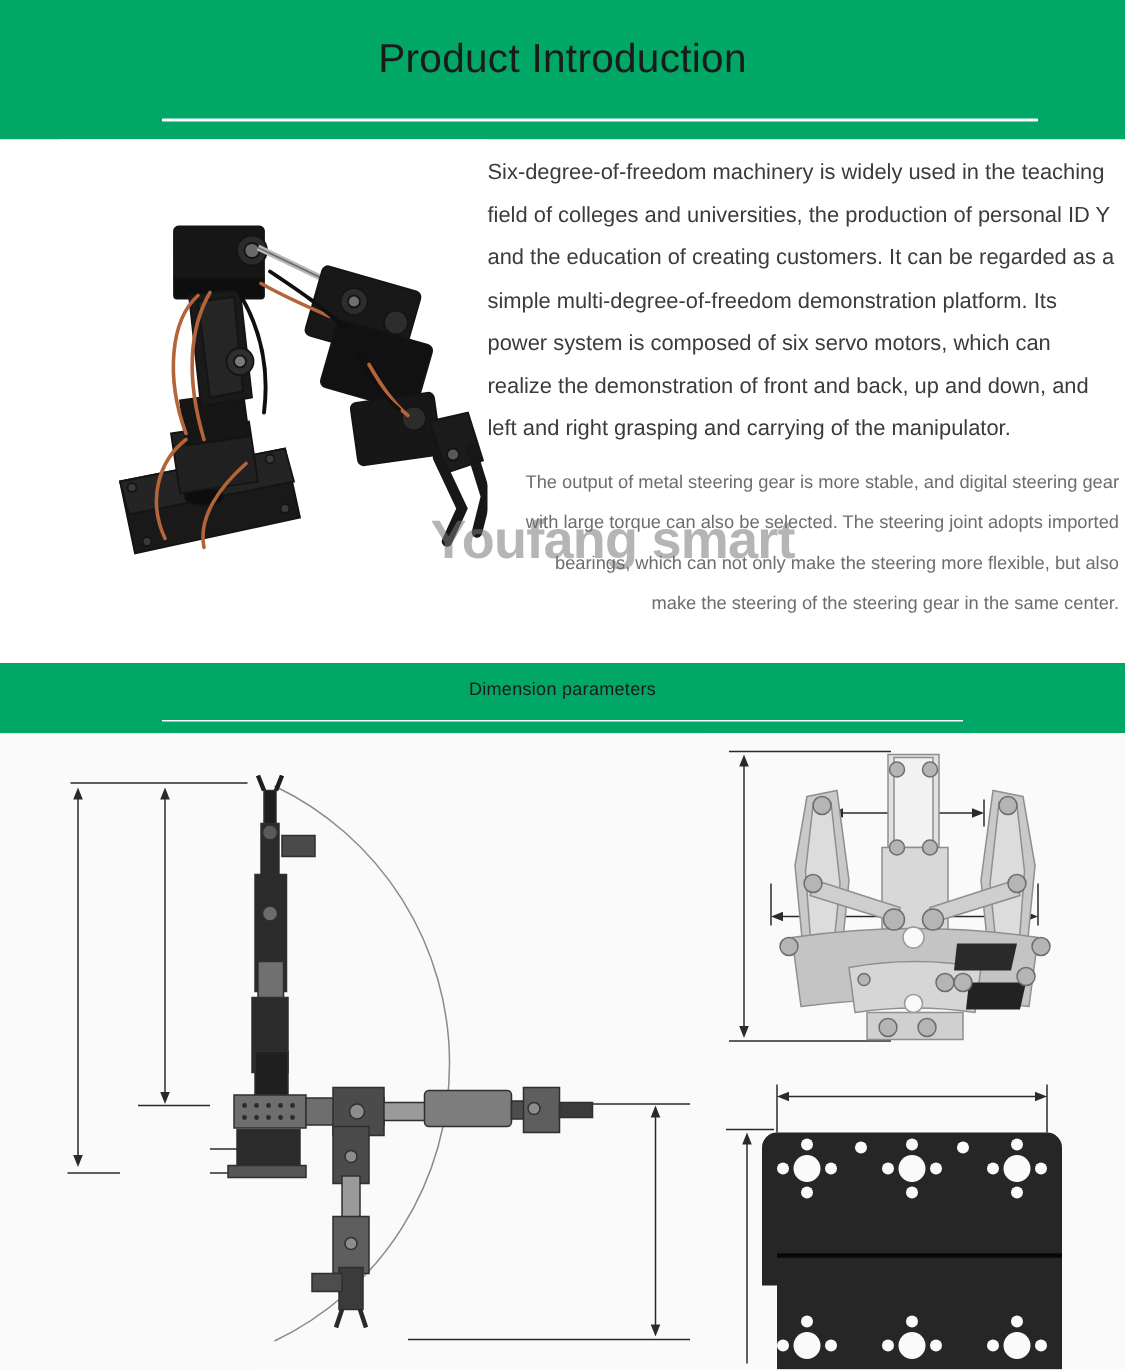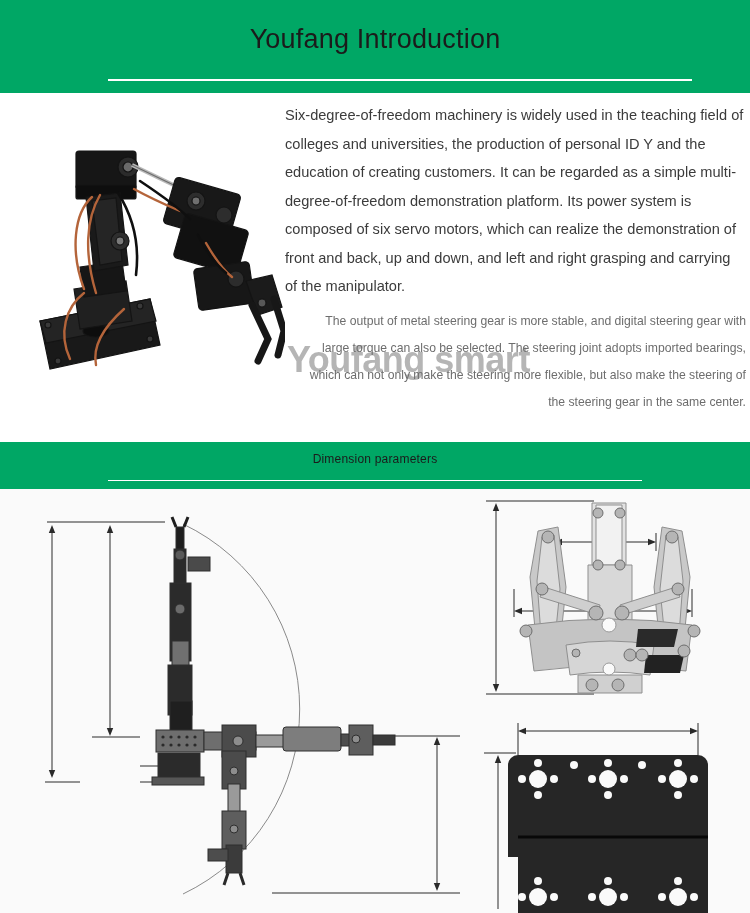--- a/index.html
+++ b/index.html
@@ -50,20 +50,21 @@
     left: 108px; right: 108px; bottom: 8px; height: 1.5px;
   }
 
   
   #intro-section {
     position: relative;
     height: 340px;
     background: #ffffff;
     display: flex;
     align-items: flex-start;
+    padding-left: 40px;
   }
 
   #product-photo-wrap {
     width: 285px;
     height: 340px;
     flex: 0 0 285px;
     position: relative;
     background: #ffffff;
   }
 
@@ -134,21 +135,21 @@
     position: relative;
     background: #fafafa;
   }
 
   svg { display: block; }
 </style>
 </head>
 <body>
 
 <div class="banner" id="hero-banner">
-  <div class="banner-title">Youfang Introduction</div>
+  <div class="banner-title">Product Introduction</div>
   <div class="banner-rule"></div>
 </div>
 
 <div id="intro-section">
 
   <div id="product-photo-wrap">
     <svg width="285" height="340" viewBox="0 0 285 340">
       <rect x="0" y="0" width="285" height="340" fill="#ffffff"></rect>
       <g stroke="#141414" stroke-width="1.2" fill="#1d1d1d">
 

